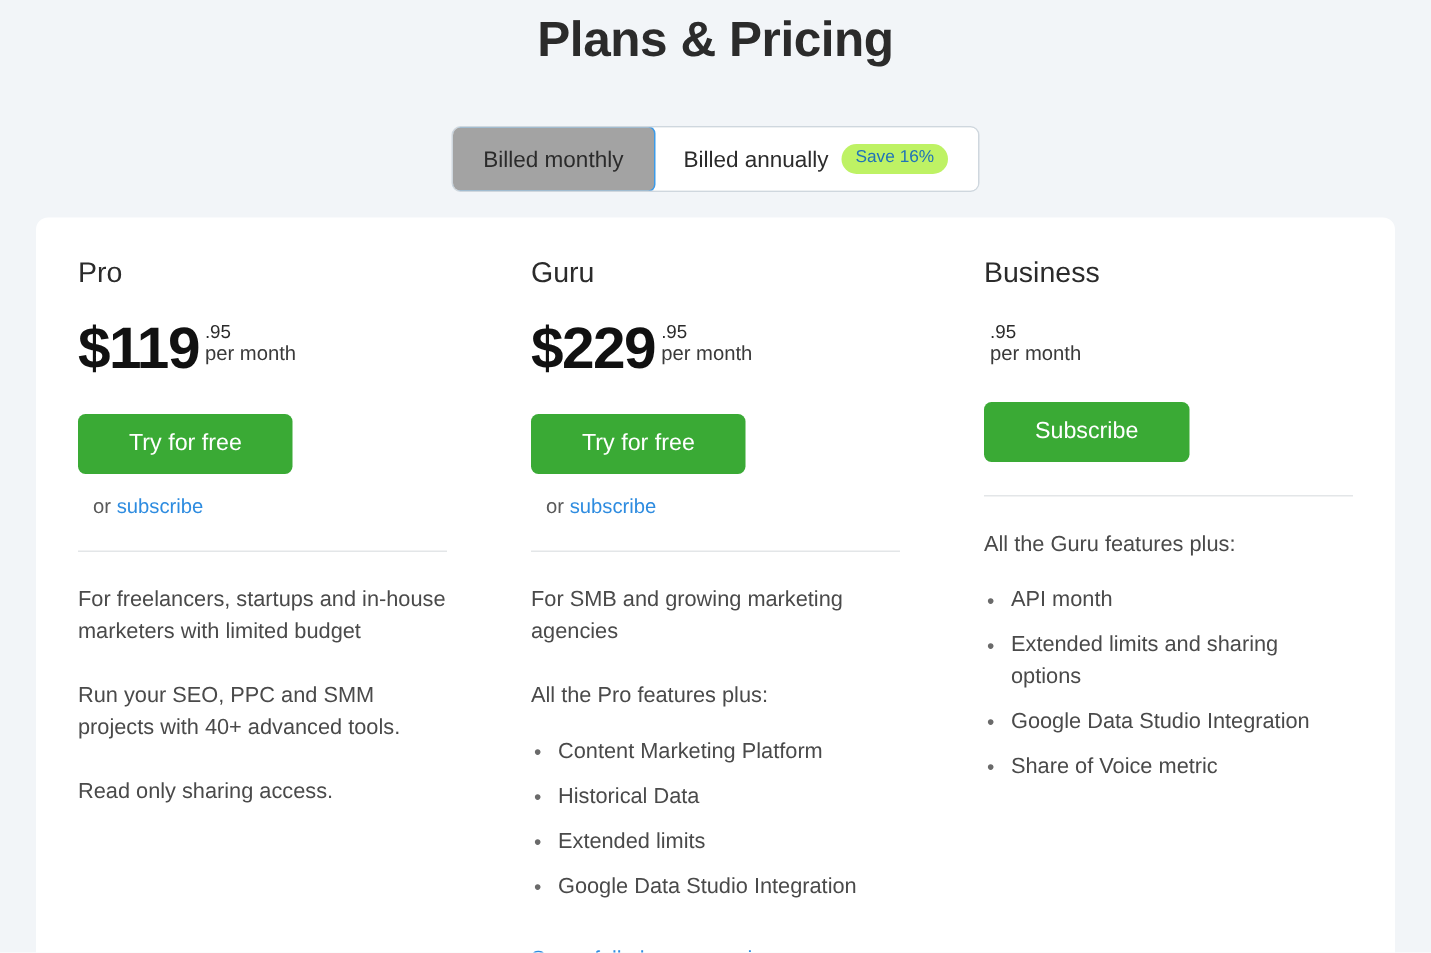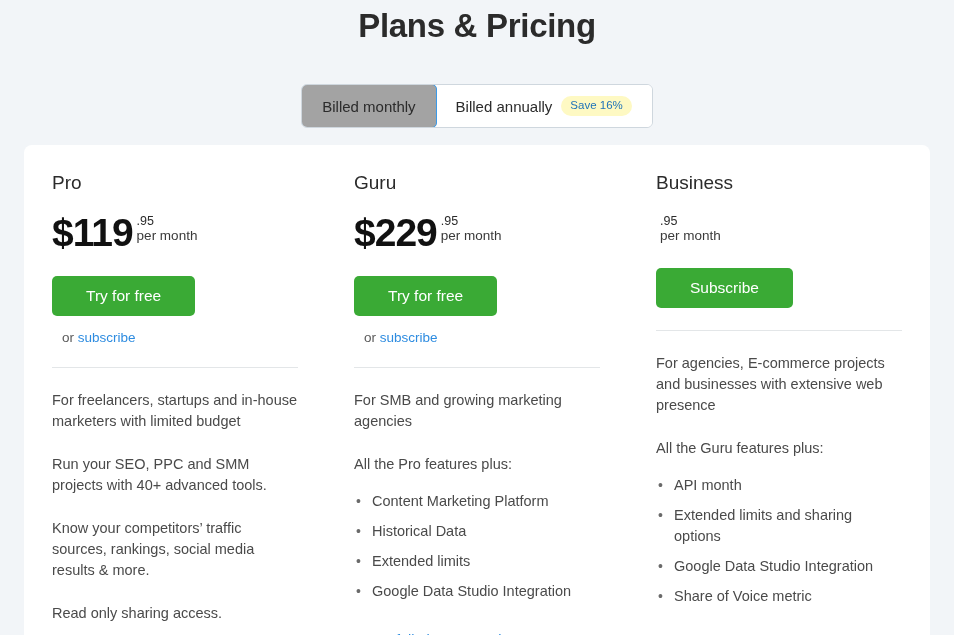--- a/index.html
+++ b/index.html
@@ -60,21 +60,21 @@
   .toggle-btn.active {
     background: #a3a3a3;
     border: 1px solid #3b9ae8;
     border-radius: 5px;
     margin: -1px;
     position: relative;
     z-index: 2;
   }
 
   .save-badge {
-    background: #fef9c3;
+    background: #bef264;
     color: #1f73b8;
     font-size: 11.5px;
     border-radius: 11px;
     padding: 4px 9px;
     line-height: 1;
     white-space: nowrap;
   }
 
   
   .card {
@@ -238,21 +238,20 @@
       </span>
     </div>
     <button class="cta">Try for free</button>
     <div class="or-line">
       <span>or</span>
       <a class="link">subscribe</a>
     </div>
     <div class="divider"></div>
     <div class="desc">For freelancers, startups and in-house marketers with limited budget</div>
     <div class="desc">Run your SEO, PPC and SMM projects with 40+ advanced tools.</div>
-    <div class="desc">Know your competitors’ traffic sources, rankings, social media results &amp; more.</div>
     <div class="desc">Read only sharing access.</div>
     
   </div>
 
   <div class="col col-guru">
     <div class="plan-name">Guru</div>
     <div class="price-row">
       <span class="price-main">$229</span>
       <span class="price-side">
         <span class="price-cents">.95</span>
@@ -279,21 +278,20 @@
   <div class="col col-business">
     <div class="plan-name">Business</div>
     <div class="price-row">
       <span class="price-side">
         <span class="price-cents">.95</span>
         <span class="price-period">per month</span>
       </span>
     </div>
     <button class="cta">Subscribe</button>
     <div class="divider"></div>
-    <div class="desc">For agencies, E-commerce projects and businesses with extensive web presence</div>
     <div class="feat-intro">All the Guru features plus:</div>
     <ul class="feat-list">
       <li>API month</li>
       <li>Extended limits and sharing options</li>
       <li>Google Data Studio Integration</li>
       <li>Share of Voice metric</li>
     </ul>
     
   </div>
 

